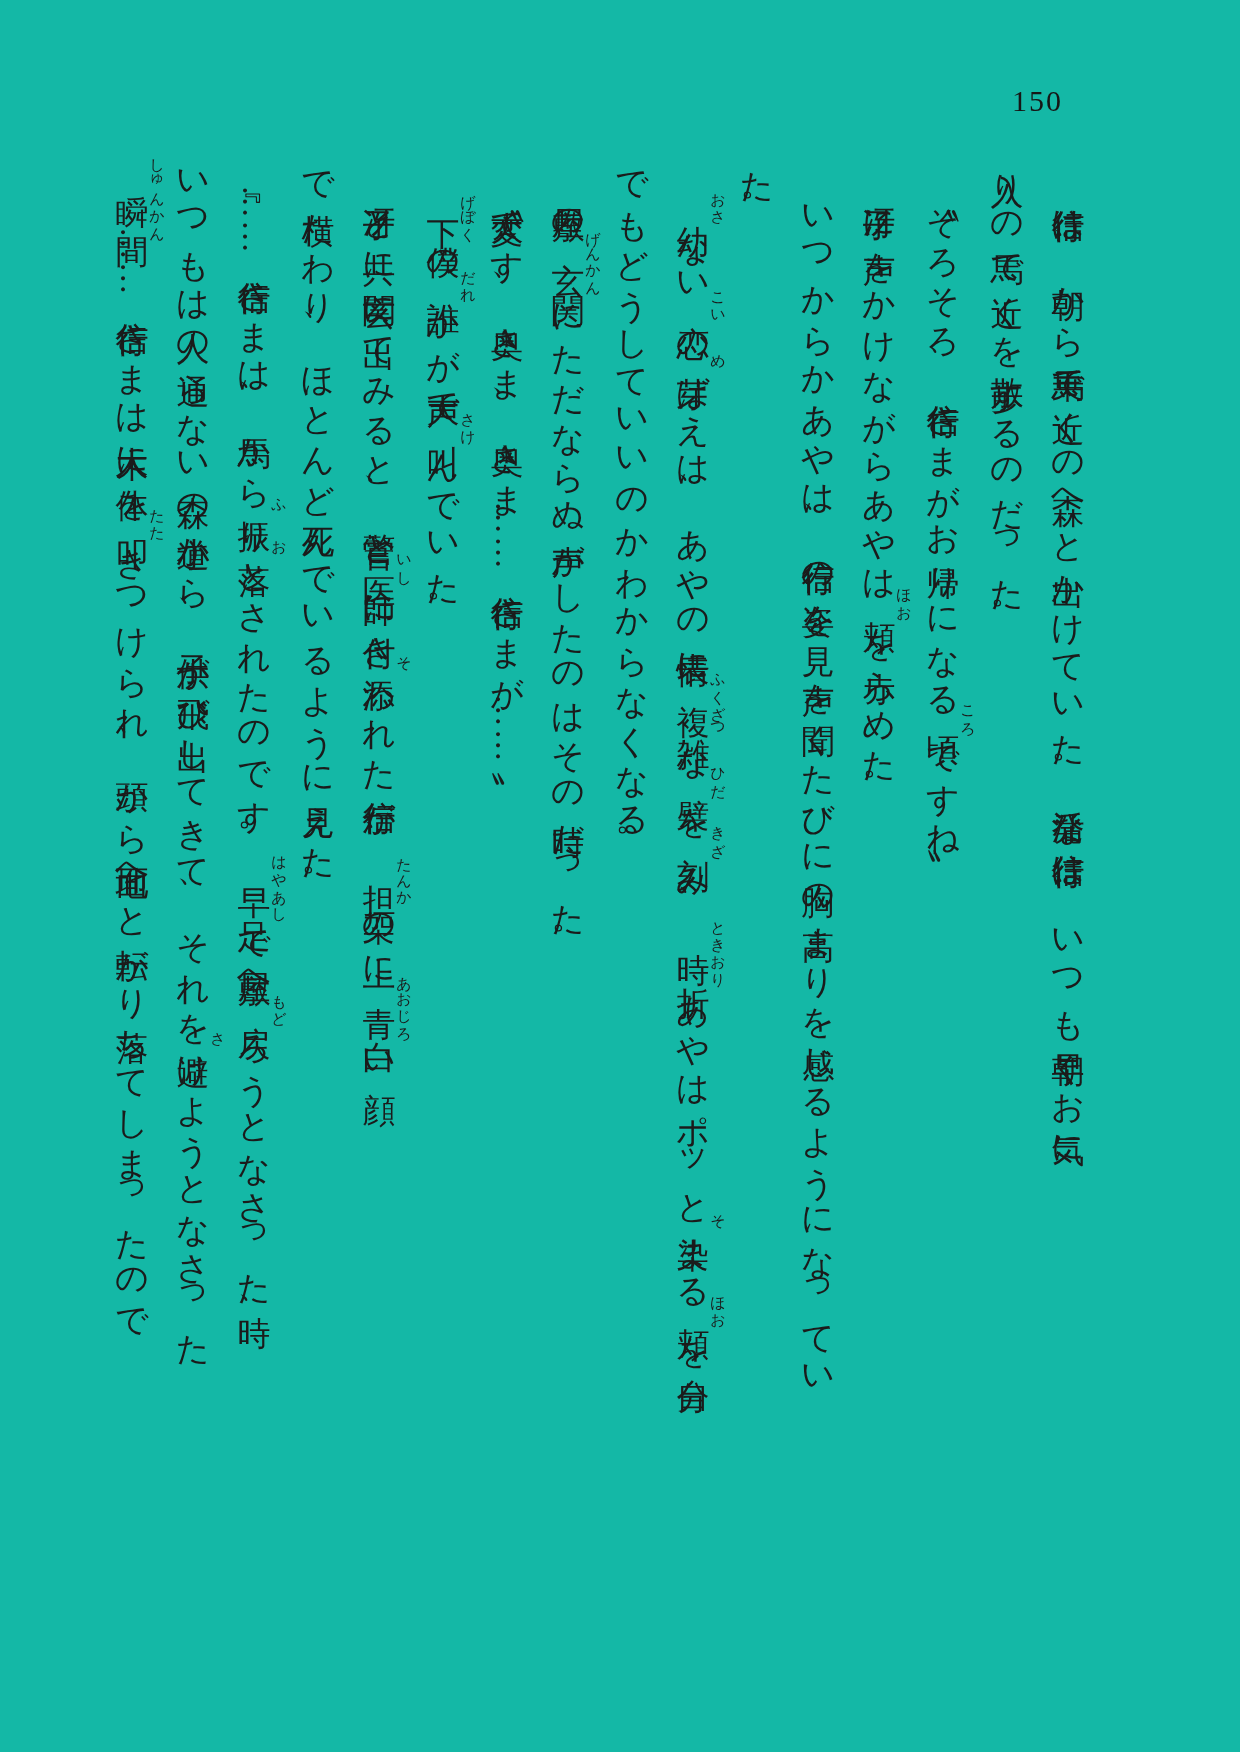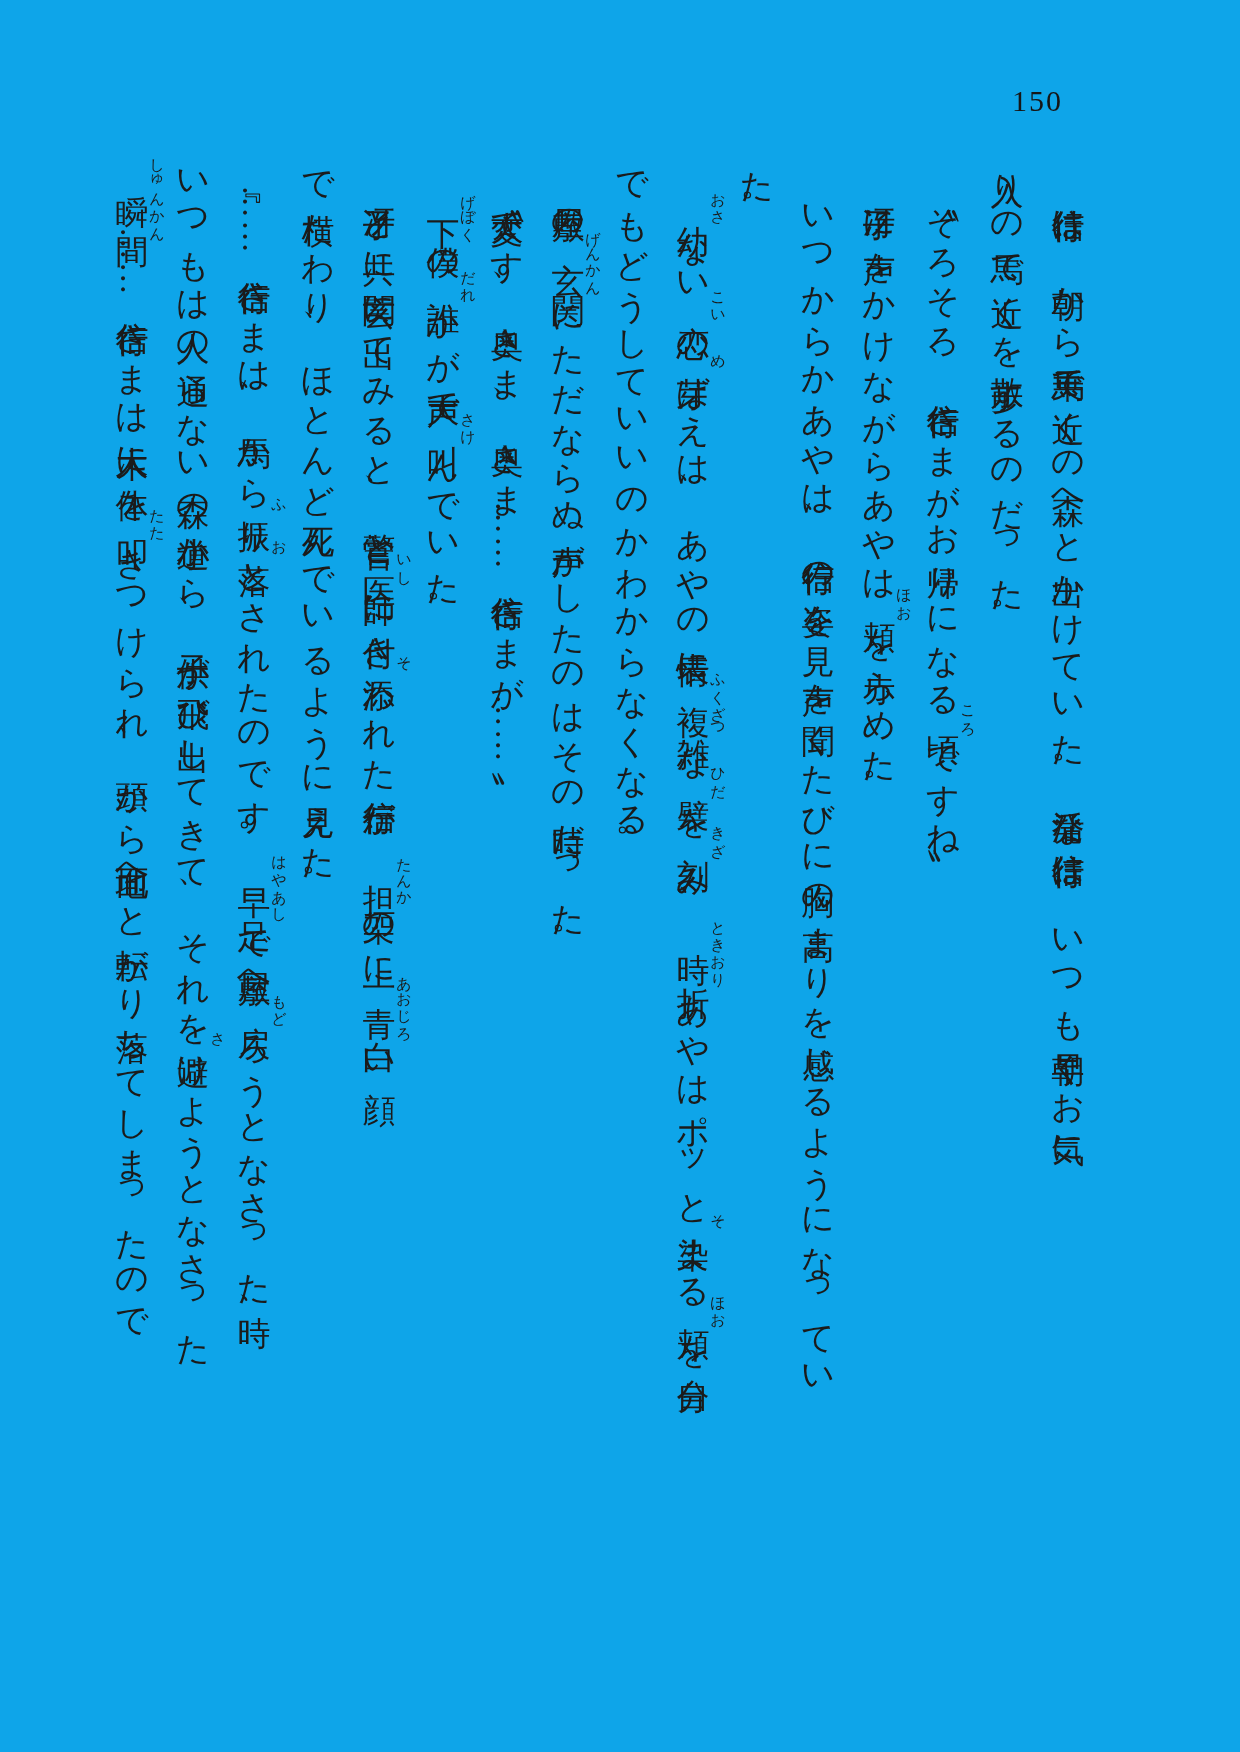--- a/index.html
+++ b/index.html
@@ -4,21 +4,21 @@
 <style>
   html, body {
     margin: 0;
     padding: 0;
     background: #e8e8e8;
   }
   .book-page {
     position: relative;
     width: 1240px;
     height: 1752px;
-    background: #0ea5e9;
+    background: #14b8a6;
     overflow: hidden;
     font-family: "Liberation Serif", "DejaVu Serif", serif;
     color: #1b1b1b;
   }
   .page-number {
     position: absolute;
     top: 84px;
     left: 1012px;
     font-size: 30px;
     letter-spacing: 2px;

